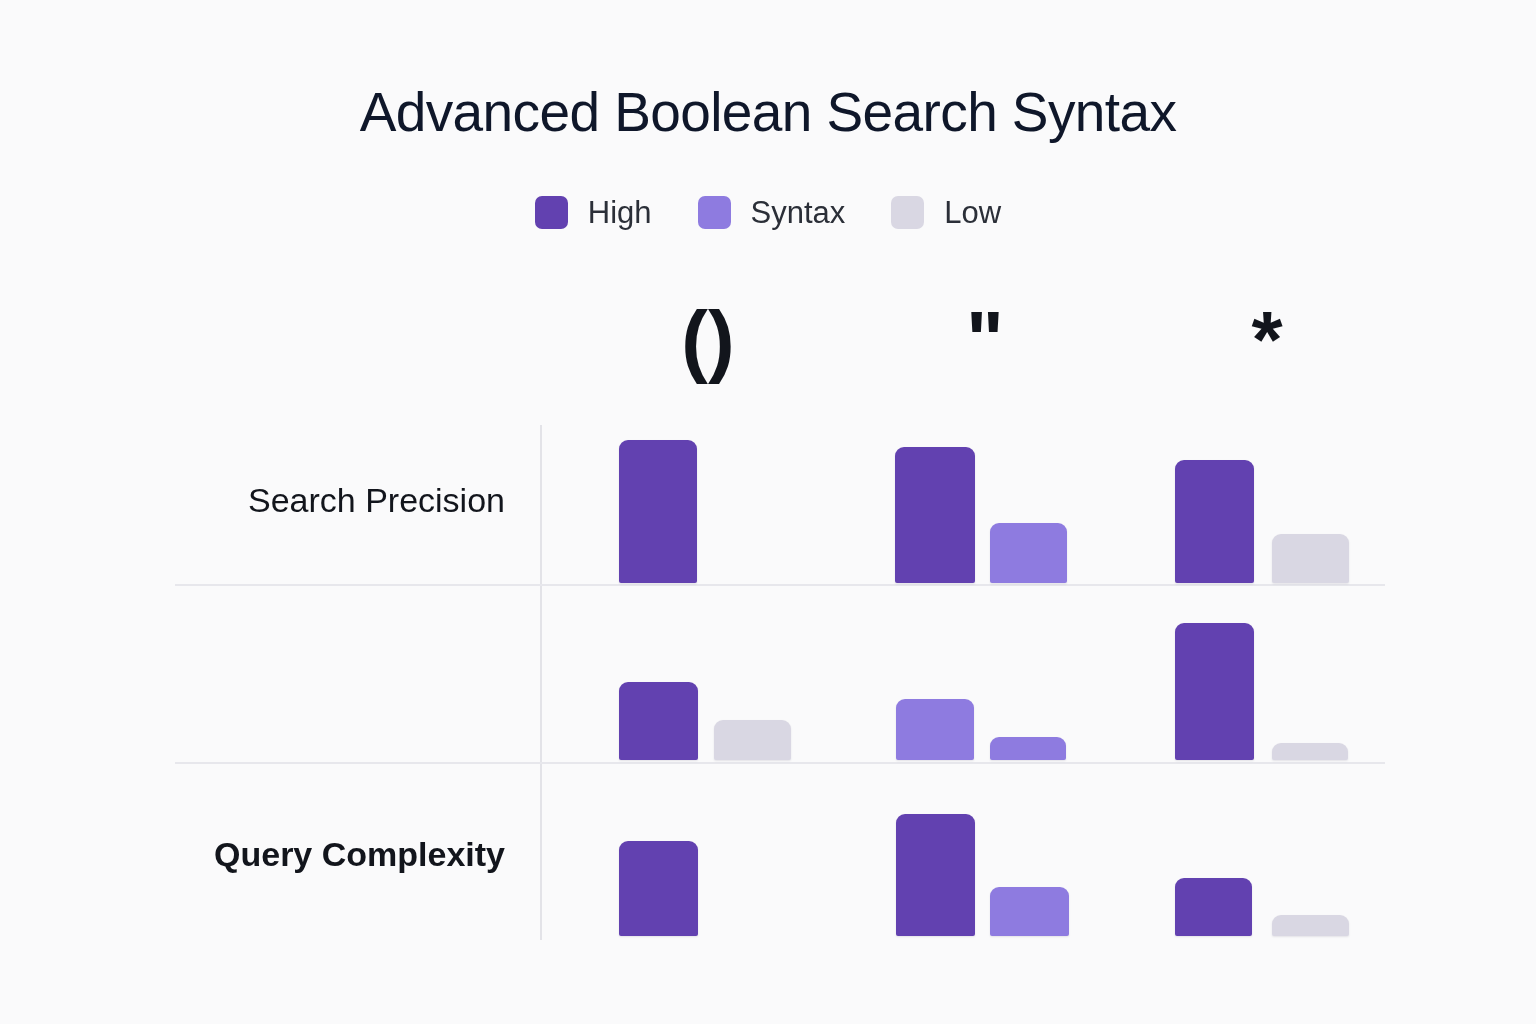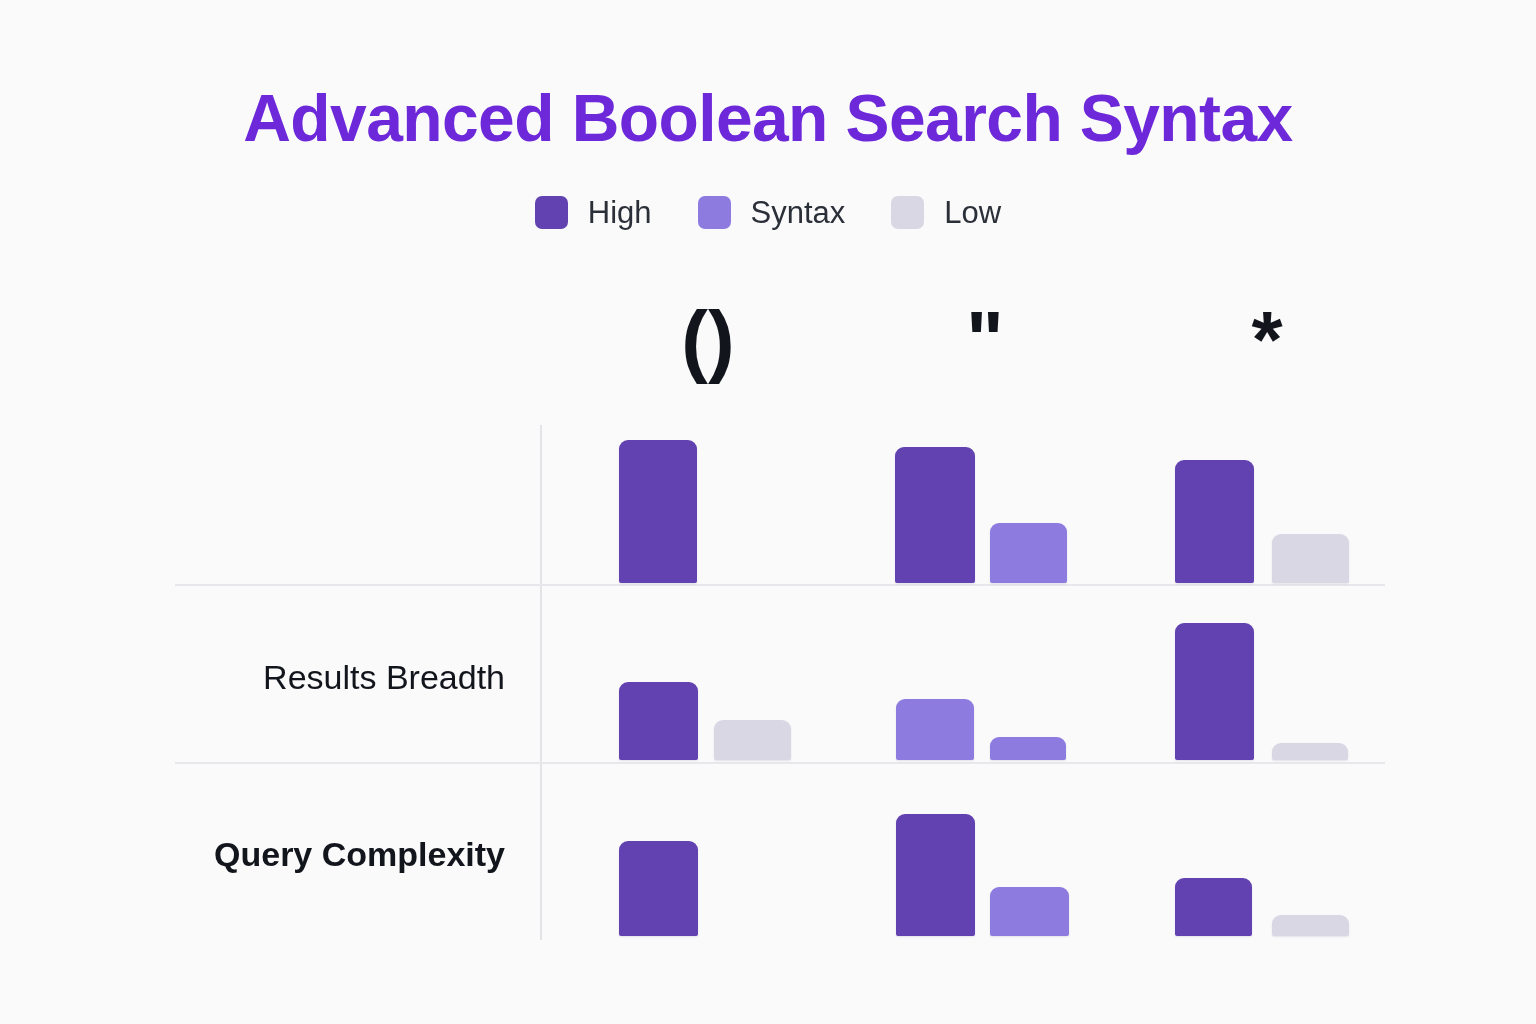--- a/index.html
+++ b/index.html
@@ -22,24 +22,24 @@
     height: 1024px;
   }
 
   
   .chart-title {
     position: absolute;
     left: 0;
     top: 82px;
     width: 1536px;
     text-align: center;
-    font-size: 66px;
-    font-weight: 700;
+    font-size: 55px;
+    font-weight: 400;
     letter-spacing: -0.6px;
-    color: #6d28d9;
+    color: #0f172a;
     line-height: 1.1;
   }
 
   
   .legend {
     position: absolute;
     left: 0;
     top: 196px;
     width: 1536px;
     display: flex;
@@ -158,21 +158,21 @@
   <div class="plot">
 
     <div class="col-header c0">()</div>
     <div class="col-header c1">"</div>
     <div class="col-header c2">*</div>
 
     <div class="axis-spine"></div>
     <div class="row-divider d1"></div>
     <div class="row-divider d2"></div>
 
-    <div class="row-label r1">Results Breadth</div>
+    <div class="row-label r0">Search Precision</div>
     <div class="row-label r2">Query Complexity</div>
 
     <div id="bars-layer">
         <div class="bar" style="left: 619px; top: 440px; width: 78px; height: 143px; background: rgb(98, 65, 176);"></div>
         <div class="bar" style="left: 895px; top: 447px; width: 80px; height: 136px; background: rgb(98, 65, 176);"></div>
         <div class="bar" style="left: 990px; top: 523px; width: 77px; height: 60px; background: rgb(142, 123, 224);"></div>
         <div class="bar" style="left: 1175px; top: 460px; width: 79px; height: 123px; background: rgb(98, 65, 176);"></div>
         <div class="bar" style="left: 1272px; top: 534px; width: 77px; height: 49px; background: rgb(217, 215, 227);"></div>
         <div class="bar" style="left: 619px; top: 682px; width: 79px; height: 78px; background: rgb(98, 65, 176);"></div>
         <div class="bar" style="left: 714px; top: 720px; width: 77px; height: 40px; background: rgb(217, 215, 227);"></div>

